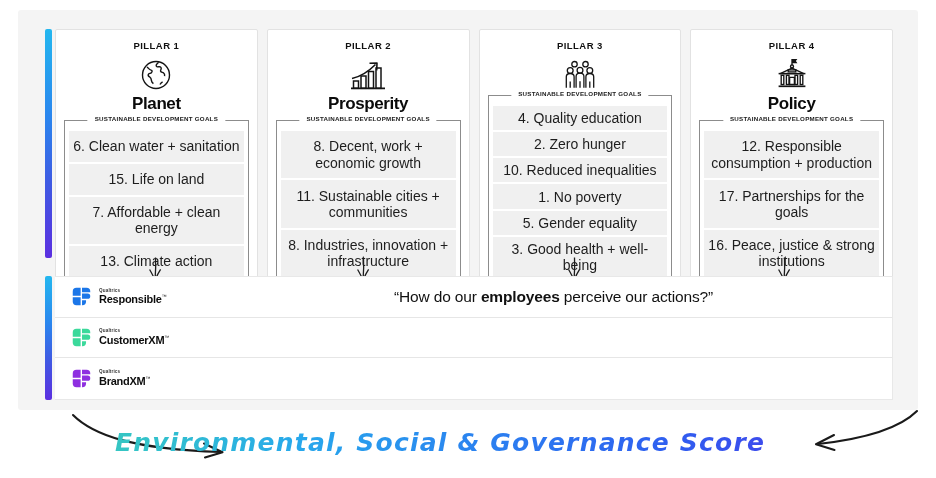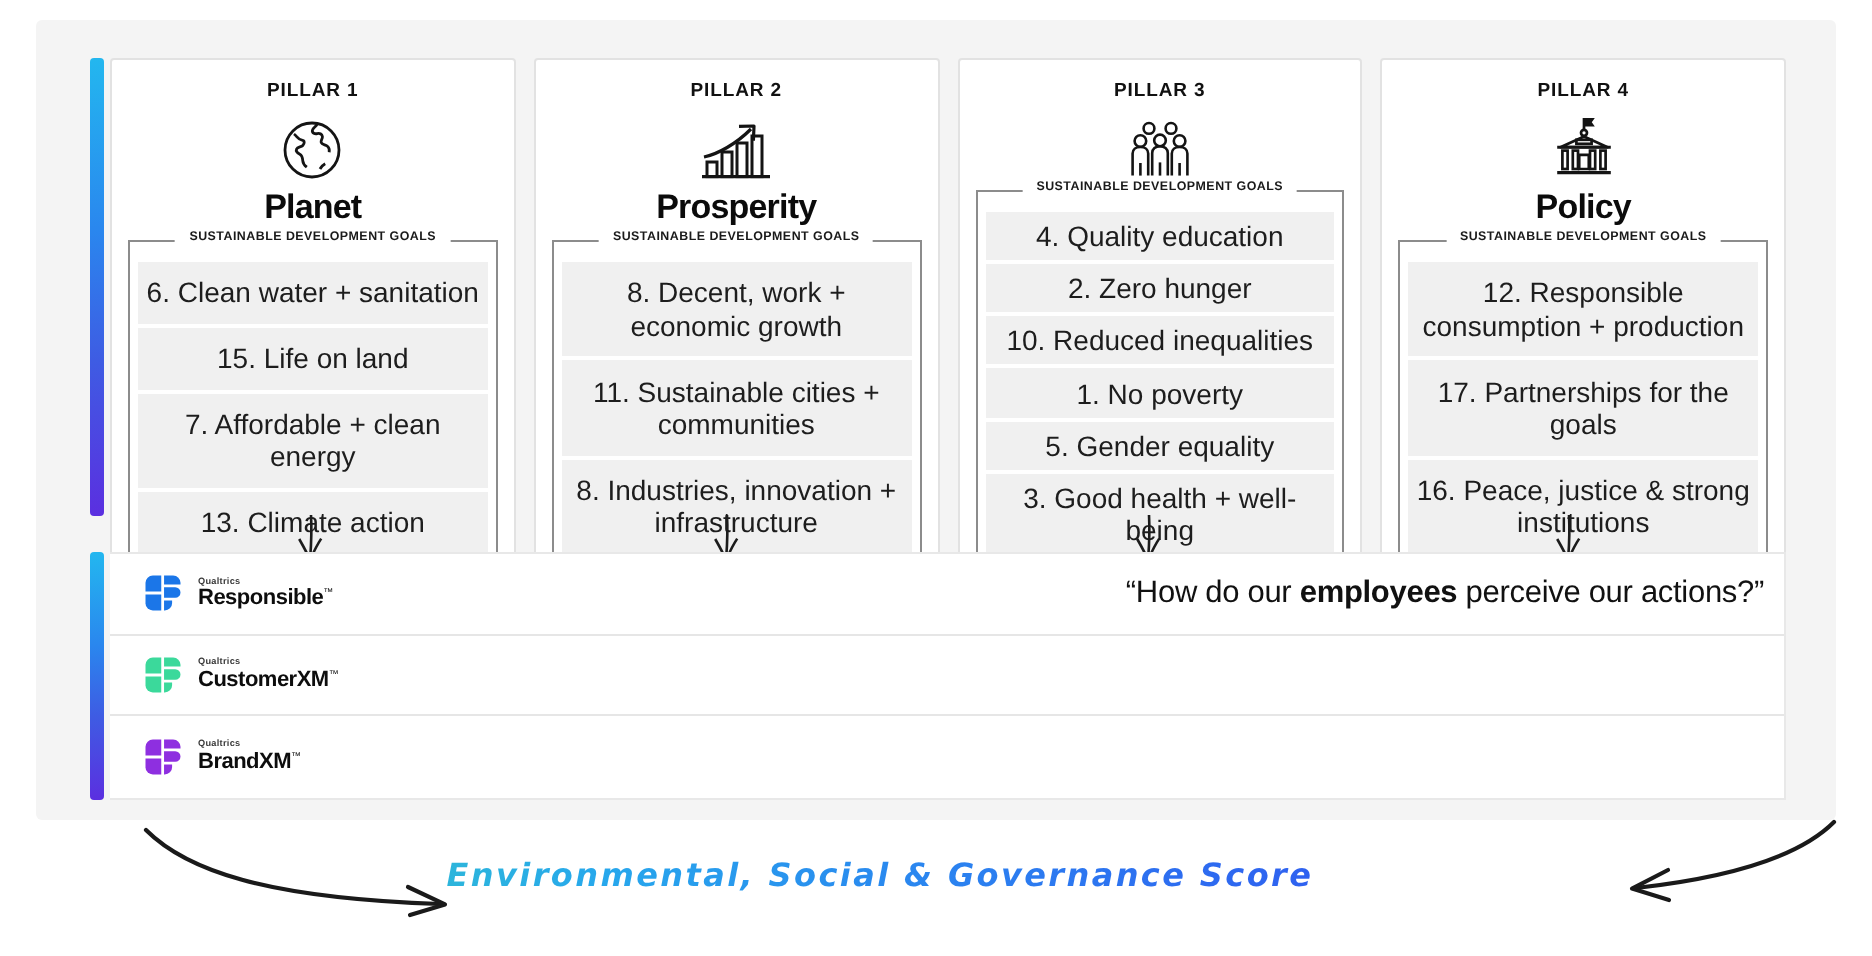--- a/index.html
+++ b/index.html
@@ -113,31 +113,31 @@
   .wm-sup{
     font-size:4.6px;font-weight:bold;color:#3a3a3a;
     letter-spacing:.15px;display:block;margin-bottom:1px;
   }
   .wm-main{
     font-size:11px;font-weight:bold;color:#0d0d0d;letter-spacing:-.25px;
     display:block;
   }
   .wm-main .tm{font-size:5px;vertical-align:super;font-weight:normal;}
   .row-quote{
-    flex:1;text-align:right;
+    flex:1;text-align:center;
     font-size:15.5px;color:#111;letter-spacing:-.15px;
     padding-right:10px;
   }
   .row-quote b{font-weight:bold;}
 
   
   .headline{
     position:absolute;left:0;top:428px;width:880px;text-align:center;
     font-family:"DejaVu Sans",sans-serif;
-    font-size:16px;font-weight:bold;font-style:italic;
+    font-size:25px;font-weight:bold;font-style:italic;
     letter-spacing:1.2px;
     background:linear-gradient(90deg,#3fd0a4 0%,#33c3c9 16%,#27a8ec 34%,#2b7ff0 56%,#2f5ff0 76%,#4b35e8 100%);
     -webkit-background-clip:text;background-clip:text;
     -webkit-text-fill-color:transparent;color:transparent;
     white-space:nowrap;
   }
   .curve{position:absolute;}
   #curve-left{left:70px;top:412px;width:168px;height:48px;}
   #curve-right{left:812px;top:408px;width:108px;height:52px;}
 </style>

